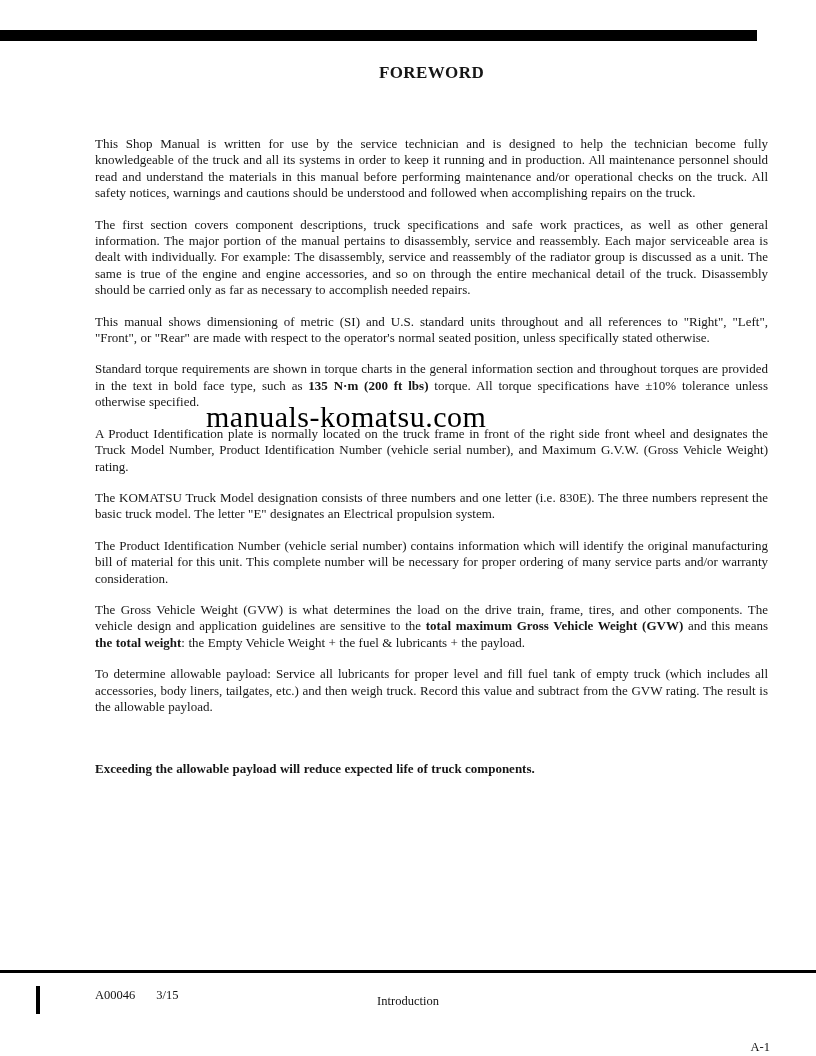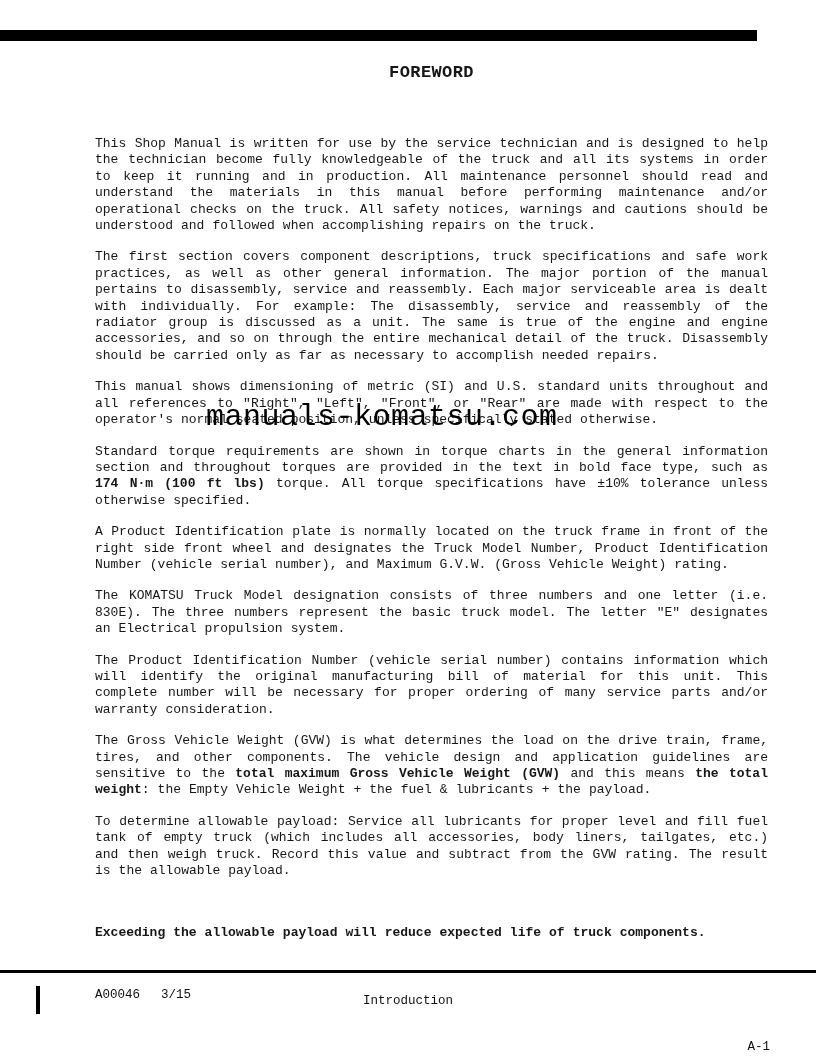--- a/index.html
+++ b/index.html
@@ -1,21 +1,21 @@
 <!DOCTYPE html>
 <html><head>
 <meta charset="utf-8">
 <style>
   html, body { margin: 0; padding: 0; background: #ffffff; }
   .page {
     position: relative;
     width: 816px;
     height: 1056px;
     background: #ffffff;
-    font-family: Liberation Mono, monospace;
+    font-family: Liberation Serif, serif;
     color: #161616;
     overflow: hidden;
   }
   .topbar {
     position: absolute;
     left: 0; top: 30px;
     width: 757px; height: 11px;
     background: #000;
   }
   .content {
@@ -87,21 +87,21 @@
 <div class="page">
 
   <div class="topbar"></div>
 
   <div class="content">
     <h1 class="title">FOREWORD</h1>
     <div>
         <p><span>This Shop Manual is written for use by the service technician and is designed to help the technician become fully knowledgeable of the truck and all its systems in order to keep it running and in production. All maintenance personnel should read and understand the materials in this manual before performing maintenance and/or operational checks on the truck. All safety notices, warnings and cautions should be understood and followed when accomplishing repairs on the truck.</span></p>
         <p><span>The first section covers component descriptions, truck specifications and safe work practices, as well as other general information. The major portion of the manual pertains to disassembly, service and reassembly. Each major serviceable area is dealt with individually. For example: The disassembly, service and reassembly of the radiator group is discussed as a unit. The same is true of the engine and engine accessories, and so on through the entire mechanical detail of the truck. Disassembly should be carried only as far as necessary to accomplish needed repairs.</span></p>
         <p><span>This manual shows dimensioning of metric (SI) and U.S. standard units throughout and all references to "Right", "Left", "Front", or "Rear" are made with respect to the operator's normal seated position, unless specifically stated otherwise.</span></p>
-        <p><span>Standard torque requirements are shown in torque charts in the general information section and throughout torques are provided in the text in bold face type, such as </span><span class="b">174 N·m (100 ft lbs)</span><span> torque. All torque specifications have ±10% tolerance unless otherwise specified.</span></p>
+        <p><span>Standard torque requirements are shown in torque charts in the general information section and throughout torques are provided in the text in bold face type, such as </span><span class="b">135 N·m (200 ft lbs)</span><span> torque. All torque specifications have ±10% tolerance unless otherwise specified.</span></p>
         <p><span>A Product Identification plate is normally located on the truck frame in front of the right side front wheel and designates the Truck Model Number, Product Identification Number (vehicle serial number), and Maximum G.V.W. (Gross Vehicle Weight) rating.</span></p>
         <p><span>The KOMATSU Truck Model designation consists of three numbers and one letter (i.e. 830E). The three numbers represent the basic truck model. The letter "E" designates an Electrical propulsion system.</span></p>
         <p><span>The Product Identification Number (vehicle serial number) contains information which will identify the original manufacturing bill of material for this unit. This complete number will be necessary for proper ordering of many service parts and/or warranty consideration.</span></p>
         <p><span>The Gross Vehicle Weight (GVW) is what determines the load on the drive train, frame, tires, and other components. The vehicle design and application guidelines are sensitive to the </span><span class="b">total maximum Gross Vehicle Weight (GVW)</span><span> and this means </span><span class="b">the total weight</span><span>: the Empty Vehicle Weight + the fuel &amp; lubricants + the payload.</span></p>
         <p><span>To determine allowable payload: Service all lubricants for proper level and fill fuel tank of empty truck (which includes all accessories, body liners, tailgates, etc.) and then weigh truck. Record this value and subtract from the GVW rating. The result is the allowable payload.</span></p>
         <p class="closing"><span>Exceeding the allowable payload will reduce expected life of truck components.</span></p>
       </div>
   </div>
 
   <div class="watermark">manuals-komatsu.com</div>

